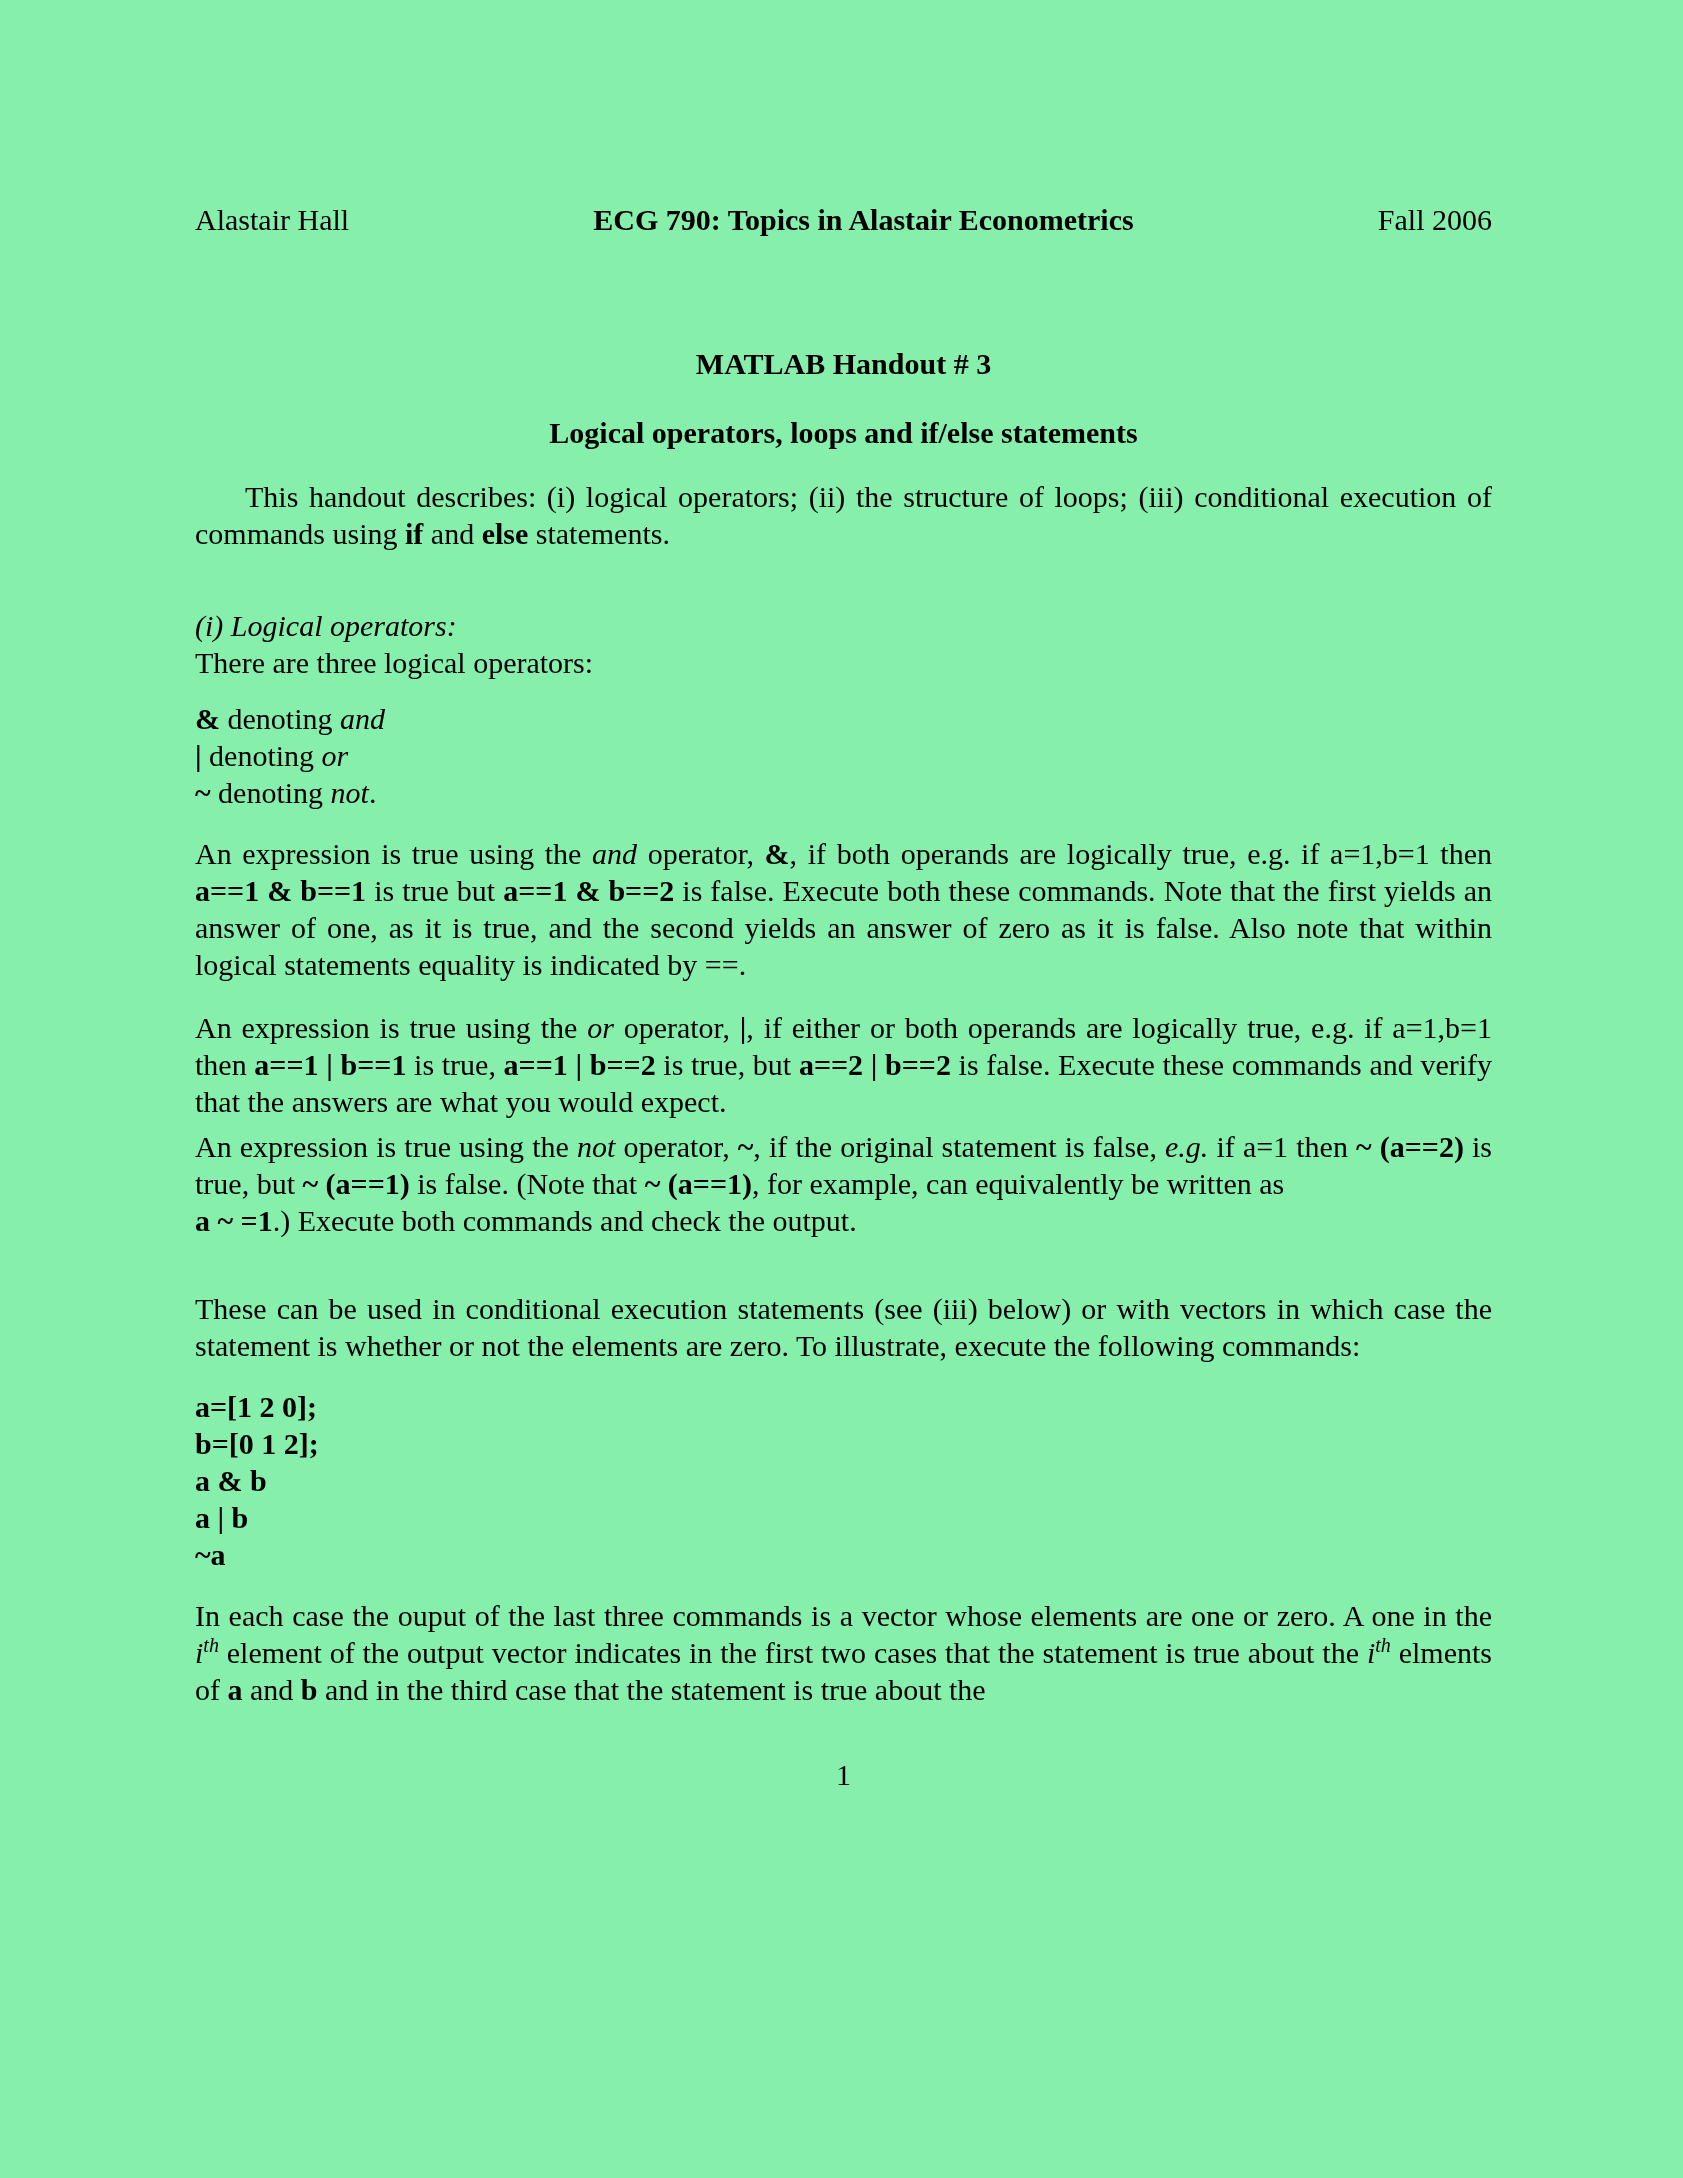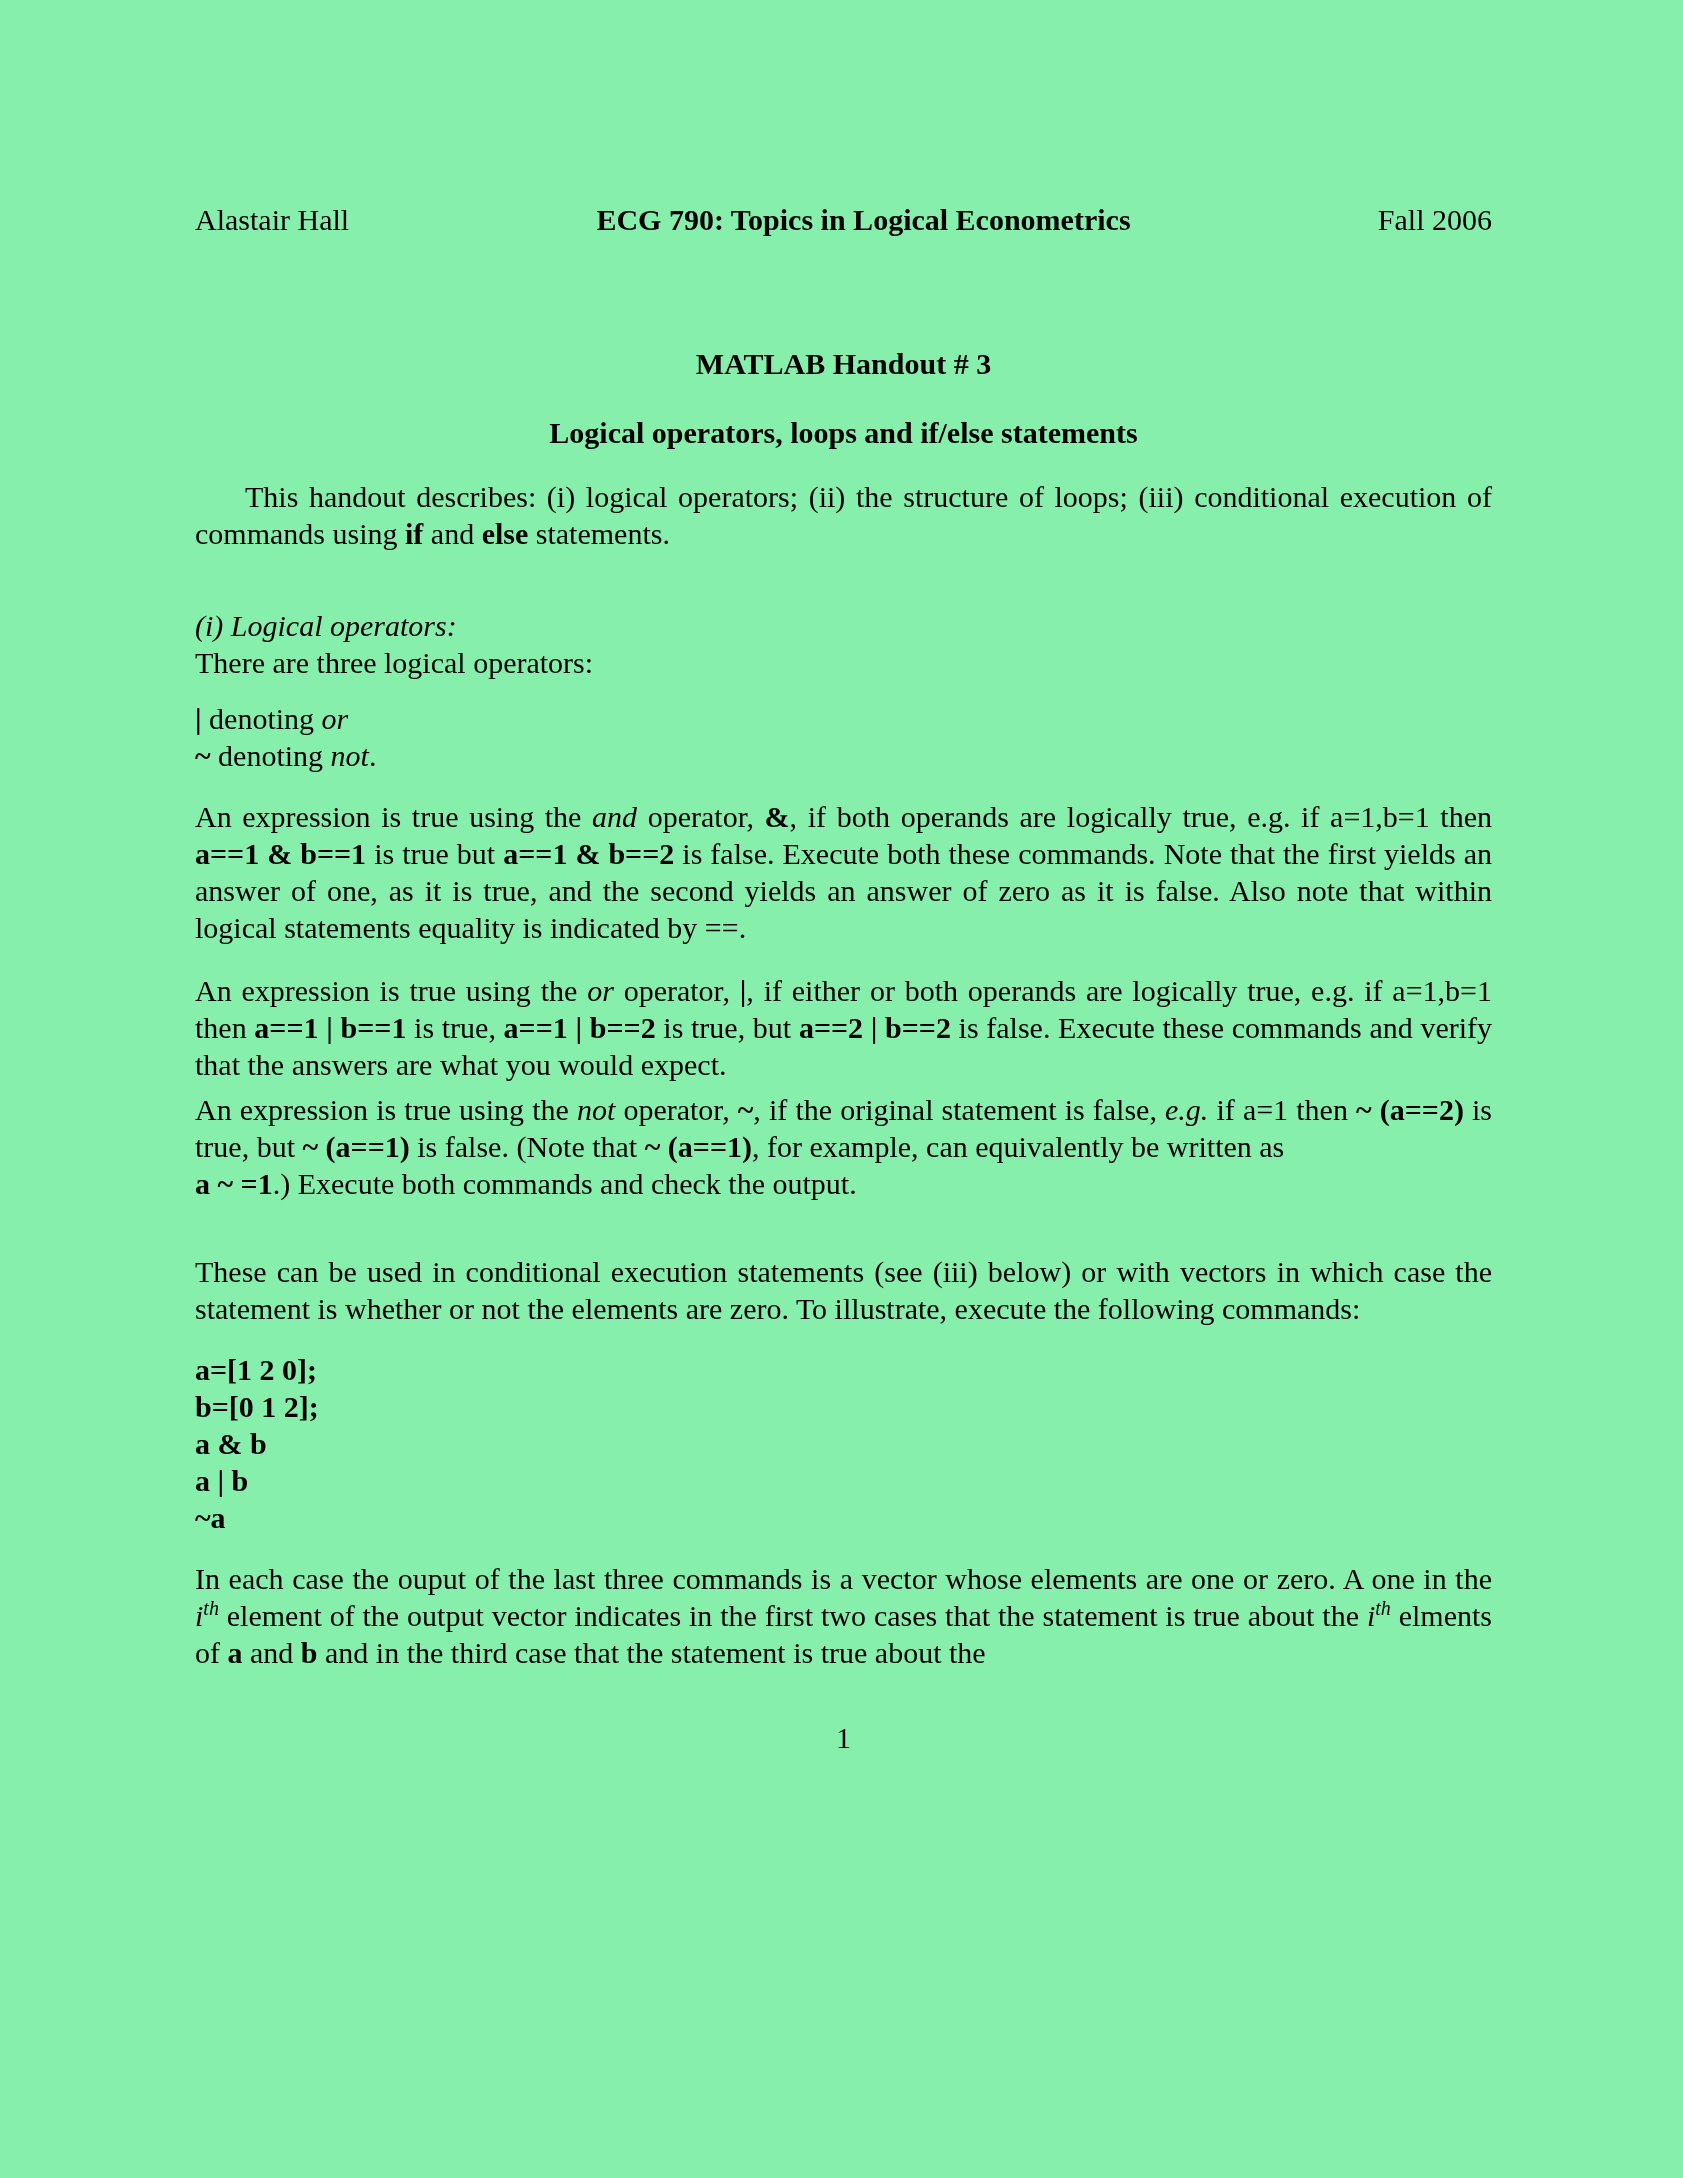--- a/index.html
+++ b/index.html
@@ -60,33 +60,34 @@
   }
 </style>
 </head>
 <body>
 
 <div class="page">
   <div class="content">
 
     <div class="doc-header">
       <span>Alastair Hall</span>
-      <span class="center-title">ECG 790: Topics in Logical Econometrics</span>
+      <span class="center-title">ECG 790: Topics in Alastair Econometrics</span>
       <span>Fall 2006</span>
     </div>
 
     <div class="title-line title1">MATLAB Handout # 3</div>
     <div class="title-line title2">Logical operators, loops and if/else statements</div>
 
     <p class="para intro"><span>This handout describes: (i) logical operators; (ii) the structure of loops; (iii) conditional execution of commands using </span><span class="b">if</span><span> and </span><span class="b">else</span><span> statements.</span></p>
 
     <div class="sec-head">(i) Logical operators:</div>
     <div class="line">There are three logical operators:</div>
 
     <div class="ops-list">
+      <div class="line"><span class="b">&amp; </span><span>denoting </span><span class="i">and</span></div>
       <div class="line"><span class="b">| </span><span>denoting </span><span class="i">or</span></div>
       <div class="line"><span class="b">~ </span><span>denoting </span><span class="i">not</span><span>.</span></div>
     </div>
 
     <p class="para para-and"><span>An expression is true using the </span><span class="i">and</span><span> operator, </span><span class="b">&amp;</span><span>, if both operands are logically true, e.g. if a=1,b=1 then </span><span class="b">a==1 &amp; b==1</span><span> is true but </span><span class="b">a==1 &amp; b==2</span><span> is false. Execute both these commands. Note that the first yields an answer of one, as it is true, and the second yields an answer of zero as it is false. Also note that within logical statements equality is indicated by ==.</span></p>
 
     <p class="para para-or"><span>An expression is true using the </span><span class="i">or</span><span> operator, </span><span class="b">|</span><span>, if either or both operands are logically true, e.g. if a=1,b=1 then </span><span class="b">a==1 | b==1</span><span> is true, </span><span class="b">a==1 | b==2</span><span> is true, but </span><span class="b">a==2 | b==2</span><span> is false. Execute these commands and verify that the answers are what you would expect.</span></p>
 
     <p class="para para-not"><span>An expression is true using the </span><span class="i">not</span><span> operator, </span><span class="b">~</span><span>, if the original statement is false, </span><span class="i">e.g.</span><span> if a=1 then </span><span class="b">~ (a==2)</span><span> is true, but </span><span class="b">~ (a==1)</span><span> is false. (Note that </span><span class="b">~ (a==1)</span><span>, for example, can equivalently be written as</span><br><span class="b">a ~ =1</span><span>.) Execute both commands and check the output.</span></p>
 

